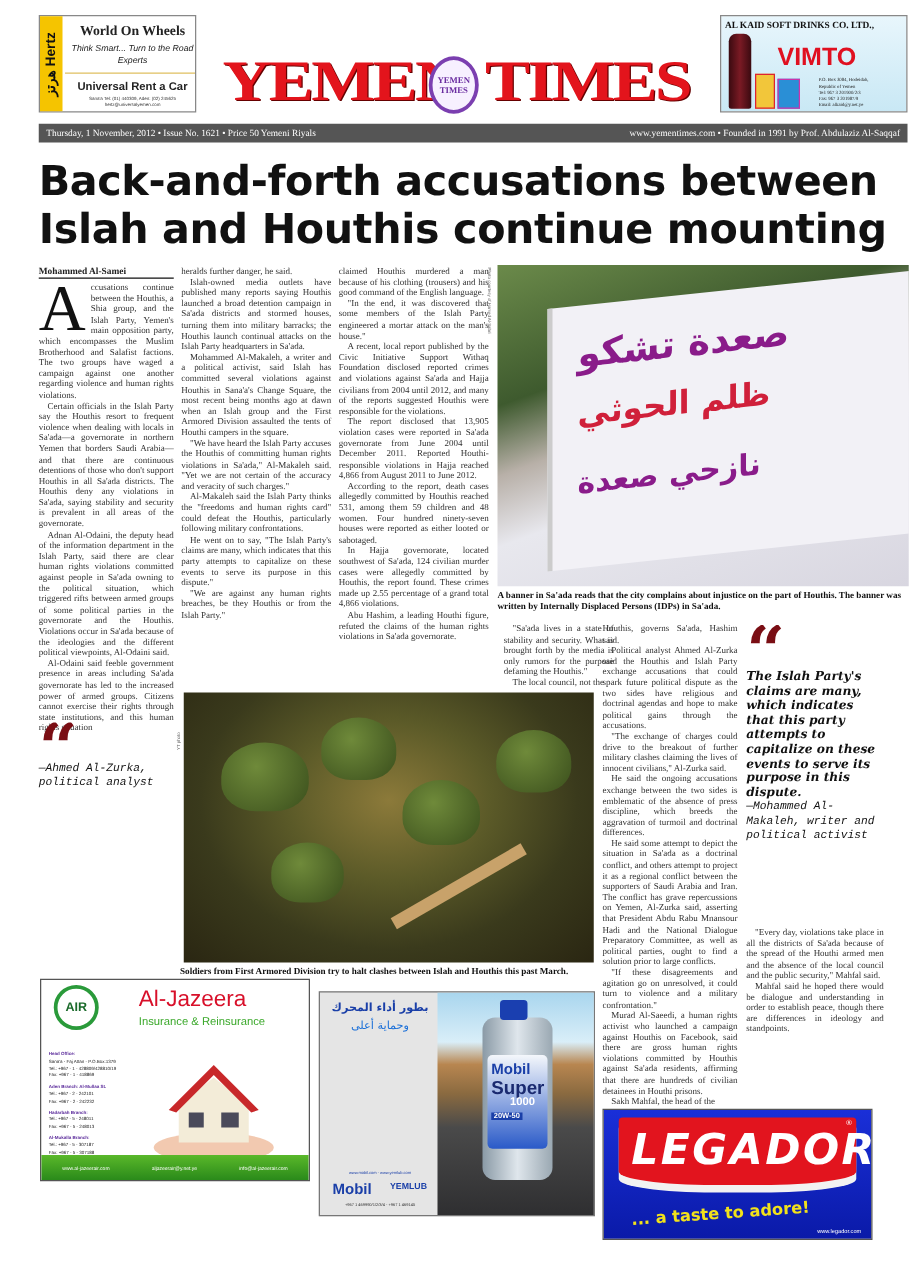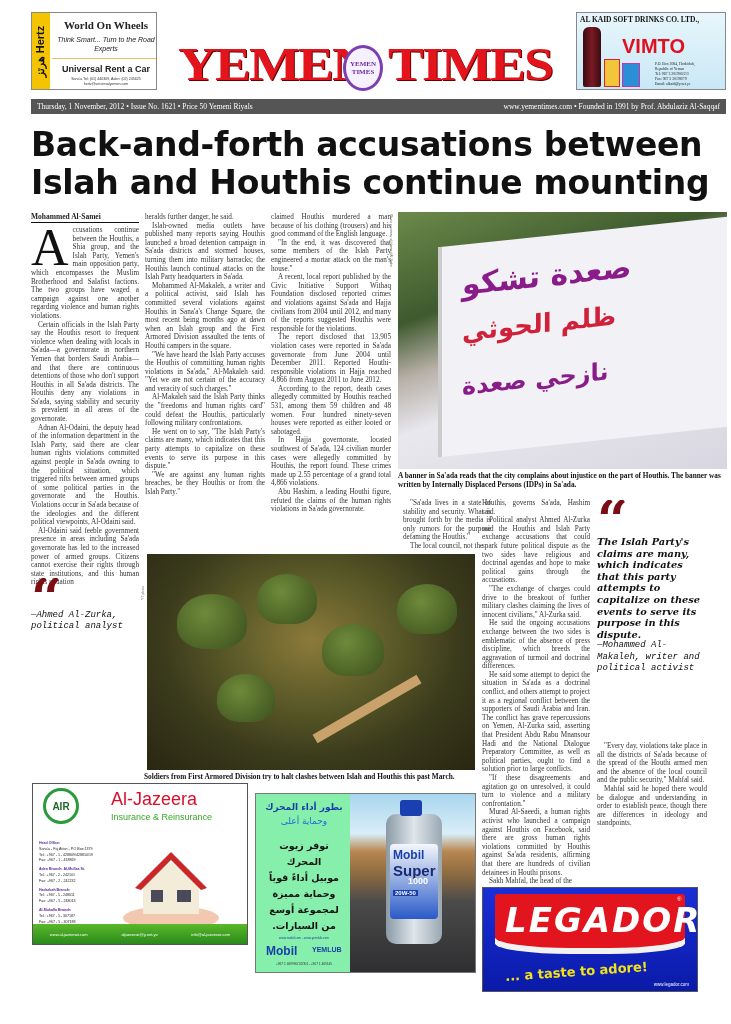--- a/index.html
+++ b/index.html
@@ -46,21 +46,21 @@
 .credit{font-family:"Liberation Sans",sans-serif;font-size:3.5px;color:#666;transform:rotate(-90deg);transform-origin:left top;white-space:nowrap}
 
 .ad-jaz{left:32px;top:783px;width:216px;height:162px;border:1px solid #555;background:#fff;overflow:hidden}
 .ad-jaz .seal{position:absolute;left:10px;top:4px;width:36px;height:36px;border-radius:50%;border:3px solid #2a9a3a;display:flex;align-items:center;justify-content:center;font-family:"Liberation Sans",sans-serif;font-weight:bold;font-size:10px;color:#1a6a2a}
 .ad-jaz .n1{position:absolute;left:78px;top:5px;font-family:"Liberation Sans",sans-serif;font-size:18px;color:#d8102a}
 .ad-jaz .n2{position:absolute;left:78px;top:28px;font-family:"Liberation Sans",sans-serif;font-size:9px;color:#3aa82a}
 .ad-jaz .info{position:absolute;left:6px;top:57px;width:75px;font-family:"Liberation Sans",sans-serif;font-size:3.6px;line-height:5.8px;color:#222}
 .ad-jaz .info .h{color:#5a2a9a;font-weight:bold}
 .ad-jaz .house{position:absolute;left:88px;top:58px;width:100px;height:88px}
 .ad-jaz .foot{position:absolute;left:0;bottom:0;width:100%;height:20px;background:linear-gradient(180deg,#5ab82a,#2a8a1a);color:#fff;font-family:"Liberation Sans",sans-serif;font-size:4px;display:flex;justify-content:space-around;align-items:center}
-.ad-mobil{left:255px;top:793px;width:221px;height:180px;border:1px solid #777;background:#86efac;overflow:hidden}
+.ad-mobil{left:255px;top:793px;width:221px;height:180px;border:1px solid #777;background:#e5e5e5;overflow:hidden}
 .ad-mobil .ar{position:absolute;left:6px;width:84px;text-align:center;font-family:"DejaVu Sans",sans-serif;direction:rtl}
 .ad-mobil .sky{position:absolute;left:94px;top:0;width:127px;height:180px;background:linear-gradient(180deg,#a9d6ee 0%,#d9eef8 22%,#b88650 32%,#8a6a40 45%,#4a4a4a 60%,#2e2e30 100%)}
 .ad-mobil .jug{position:absolute;left:36px;top:20px;width:56px;height:130px;border-radius:10px;background:linear-gradient(90deg,#8a9aa6,#dfe6ec,#9aa8b2)}
 .ad-mobil .cap{position:absolute;left:50px;top:6px;width:22px;height:16px;background:#1a3fb0;border-radius:3px}
 .ad-mobil .lbl{position:absolute;left:40px;top:50px;width:48px;height:75px;background:linear-gradient(180deg,#f4f7fb,#2a5ac8);border-radius:4px}
 .ad-mobil .lbl .m{position:absolute;left:3px;top:4px;font-family:"Liberation Sans",sans-serif;font-weight:bold;font-size:12px;color:#1a3fa8}
 .ad-mobil .lbl .s{position:absolute;left:3px;top:18px;font-family:"Liberation Sans",sans-serif;font-weight:bold;font-size:15px;color:#1a2a70}
 .ad-mobil .mob{position:absolute;left:10px;top:150px;font-family:"Liberation Sans",sans-serif;font-weight:bold;font-size:12px;color:#1a3fa8}
 .ad-mobil .mob span{color:#d01a2a}
 .ad-mobil .yem{position:absolute;left:56px;top:152px;font-family:"Liberation Sans",sans-serif;font-weight:bold;font-size:7px;color:#1a3fa8}
@@ -236,27 +236,20 @@
   <div class="foot">
     <span>www.al-jazeerair.com</span>
     <span>aljazeerair@y.net.ye</span>
     <span>info@al-jazeerair.com</span>
   </div>
 </div>
 
 <div class="abs ad-mobil">
   <div class="ar" style="top:8px;font-size:9px;color:#1a3fa8;font-weight:bold">بطور أداء المحرك</div>
   <div class="ar" style="top:22px;font-size:9px;color:#1a6fd8">وحماية أعلى</div>
-  <div class="ar" style="top:44px;font-size:9.5px;line-height:16px;font-weight:bold;color:#111">
-    <div>توفر زيوت المحرك</div>
-    <div>موبيل أداءً قوياً</div>
-    <div>وحماية مميزة</div>
-    <div>لمجموعة أوسع</div>
-    <div>من السيارات.</div>
-  </div>
   <div class="tiny" style="top:142px;color:#1a3fa8">www.mobil.com - www.yemlub.com</div>
   <div class="mob"><span style="color:#1a3fa8">Mobil</span></div>
   <div class="yem">YEMLUB</div>
   <div class="tiny" style="top:168px">+967 1 469990/1/2/3/4 - +967 1 469145</div>
   <div class="sky">
     <div class="jug"></div>
     <div class="cap"></div>
     <div class="lbl">
       <div class="m">Mobil</div>
       <div class="s">Super</div>

